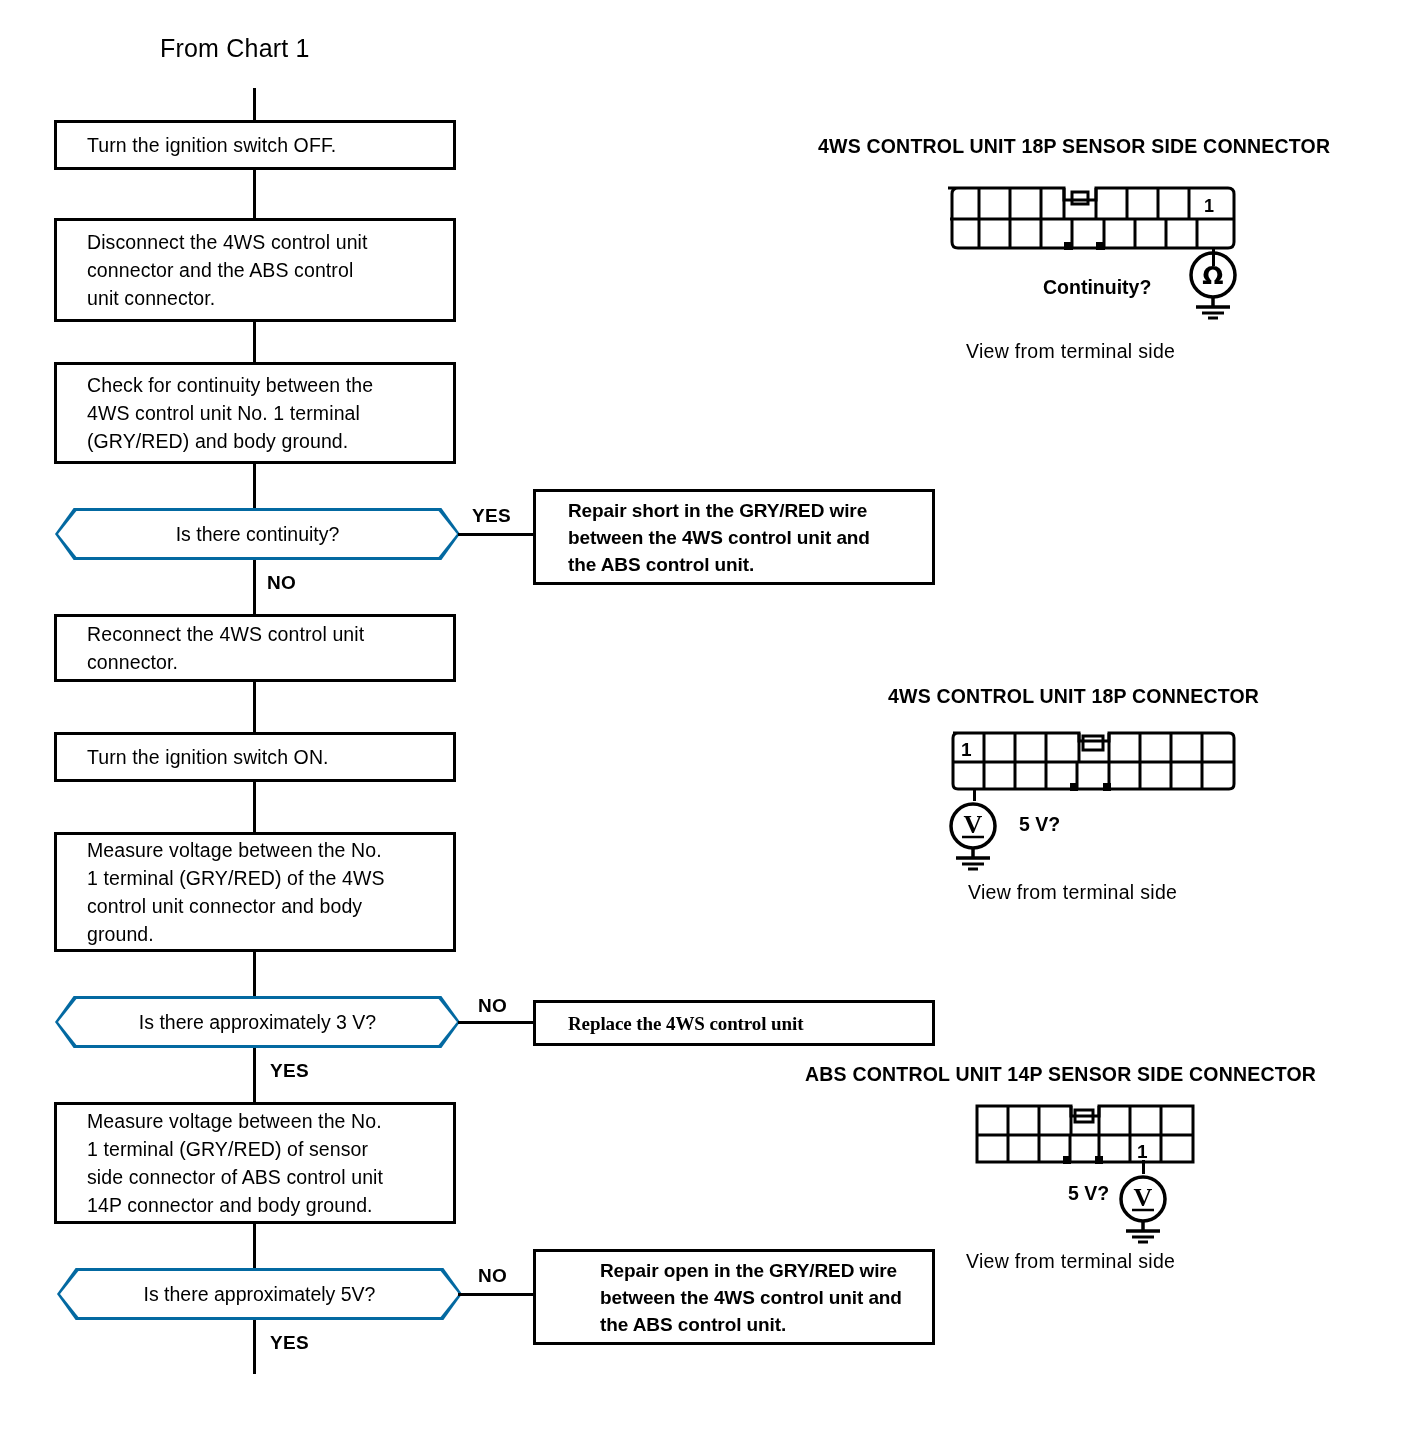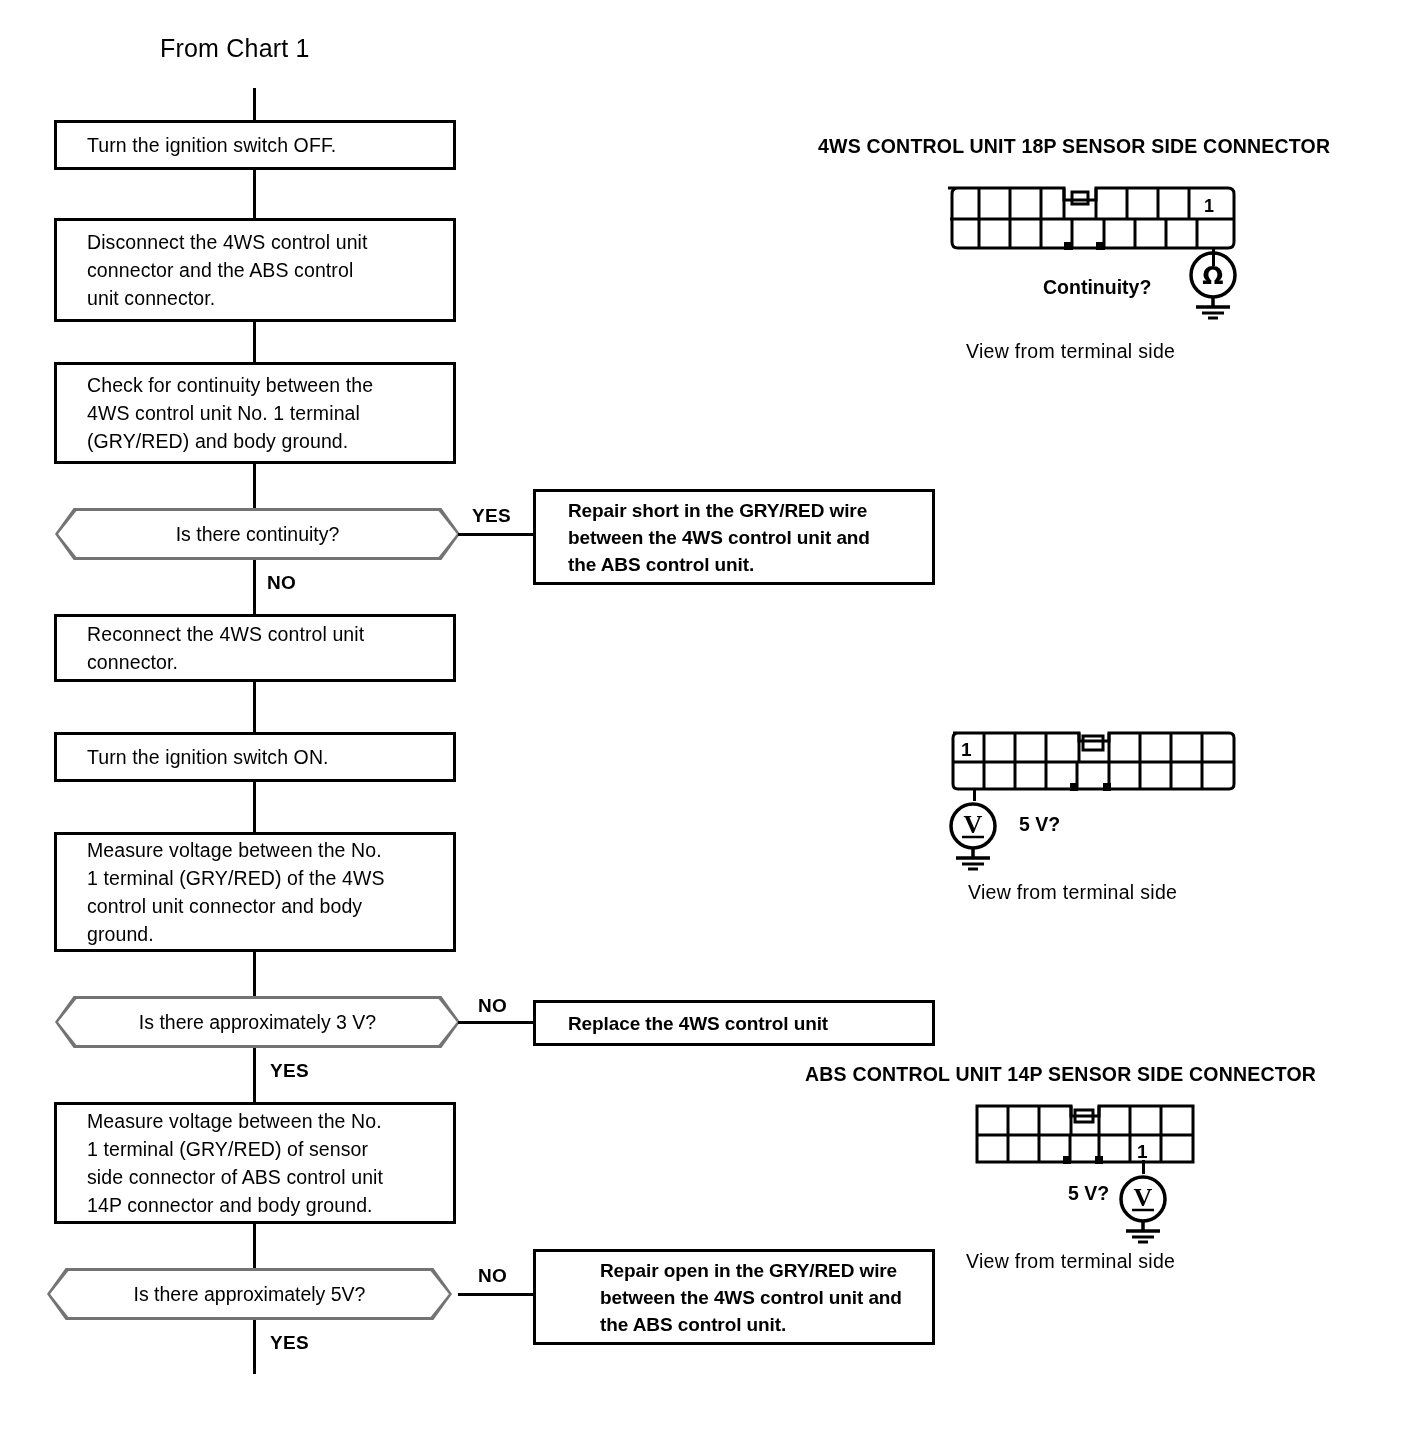--- a/index.html
+++ b/index.html
@@ -14,21 +14,21 @@
   .pbox .txt{padding:0 10px 0 30px;font-size:19.5px;line-height:28px;
              letter-spacing:.1px;white-space:pre-line;}
   .pbox.bold .txt{font-weight:bold;padding-left:34px;}
 
   
   .rbox{border:3px solid #000;background:#fff;display:flex;align-items:center;}
   .rbox .txt{padding:0 10px 0 32px;font-size:19px;line-height:27px;
              font-weight:bold;white-space:pre-line;letter-spacing:-.1px;}
 
   
-  .hex{background:#737373;
+  .hex{background:#0369a1;
        clip-path:polygon(0% 50%, 4.6% 0%, 95.4% 0%, 100% 50%, 95.4% 100%, 4.6% 100%);
        display:block;}
   .hex .inner{position:absolute;background:#fff;
        clip-path:polygon(0% 50%, 4.6% 0%, 95.4% 0%, 100% 50%, 95.4% 100%, 4.6% 100%);
        display:flex;align-items:center;justify-content:center;}
   .hex .inner span{font-size:19.5px;}
 
   
   .vline{background:#000;width:3px;}
   .hline{background:#000;height:3px;}
@@ -120,36 +120,36 @@
 
   <div class="abs hex" style="left:55px;top:996px;width:405px;height:52px;">
     <div class="inner" style="left:3px;top:3px;width:399px;height:46px;">
       <span>Is there approximately 3 V?</span>
     </div>
   </div>
   <div class="abs hline" style="left:458px;top:1021px;width:76px;"></div>
   <div class="abs blabel" style="left:478px;top:995px;">NO</div>
   <div class="abs blabel" style="left:270px;top:1060px;">YES</div>
 
-  <div class="abs hex" style="left:47px;top:1268px;width:405px;height:52px;">
+  <div class="abs hex" style="left:57px;top:1268px;width:405px;height:52px;">
     <div class="inner" style="left:3px;top:3px;width:399px;height:46px;">
       <span>Is there approximately 5V?</span>
     </div>
   </div>
   <div class="abs hline" style="left:458px;top:1293px;width:76px;"></div>
   <div class="abs blabel" style="left:478px;top:1265px;">NO</div>
   <div class="abs blabel" style="left:270px;top:1332px;">YES</div>
 
   <div class="abs rbox" style="left:533px;top:489px;width:402px;height:96px;">
     <div class="txt">Repair short in the GRY/RED wire
 between the 4WS control unit and
 the ABS control unit.</div>
   </div>
 
-  <div class="abs rbox" style="left:533px;top:1000px;width:402px;height:46px;">
+  <div class="abs rbox" style="left:533px;top:1000px;width:402px;height:46px;font-family:Liberation Serif, serif;">
     <div class="txt">Replace the 4WS control unit</div>
   </div>
 
   <div class="abs rbox" style="left:533px;top:1249px;width:402px;height:96px;padding-left:32px;">
     <div class="txt">Repair open in the GRY/RED wire
 between the 4WS control unit and
 the ABS control unit.</div>
   </div>
 
   <div class="abs conn-title" style="left:818px;top:135px;">4WS CONTROL UNIT 18P SENSOR SIDE CONNECTOR</div>
@@ -202,20 +202,21 @@
       <line x1="20" y1="69" x2="42" y2="69" stroke="#000" stroke-width="3"></line>
       <line x1="26" y1="74" x2="36" y2="74" stroke="#000" stroke-width="3"></line>
       <text x="31" y="40" text-anchor="middle" font-family="'DejaVu Sans',sans-serif" font-size="25" font-weight="bold" fill="#000">Ω</text>
     </svg>
   </div>
 
   <div class="abs meas-label" style="left:1043px;top:276px;">Continuity?</div>
 
   <div class="abs view-label" style="left:966px;top:340px;">View from terminal side</div>
 
+  <div class="abs conn-title" style="left:888px;top:685px;">4WS CONTROL UNIT 18P CONNECTOR</div>
 
   <div class="conn" style="left:951px;top:731px;">
     <svg width="286" height="62" viewBox="0 0 286 62">
       <g fill="none" stroke="#000" stroke-width="3">
         <path d="M2,2 H128 V10 H158 V2 H278 q5,0 5,5 V53 q0,5 -5,5 H7 q-5,0 -5,-5 V7 q0,-5 5,-5 Z"></path>
         <line x1="3" y1="31" x2="282" y2="31"></line>
         <line x1="33" y1="2" x2="33" y2="31"></line>
         <line x1="64" y1="2" x2="64" y2="31"></line>
         <line x1="95" y1="2" x2="95" y2="31"></line>
         <line x1="128" y1="2" x2="128" y2="31"></line>

